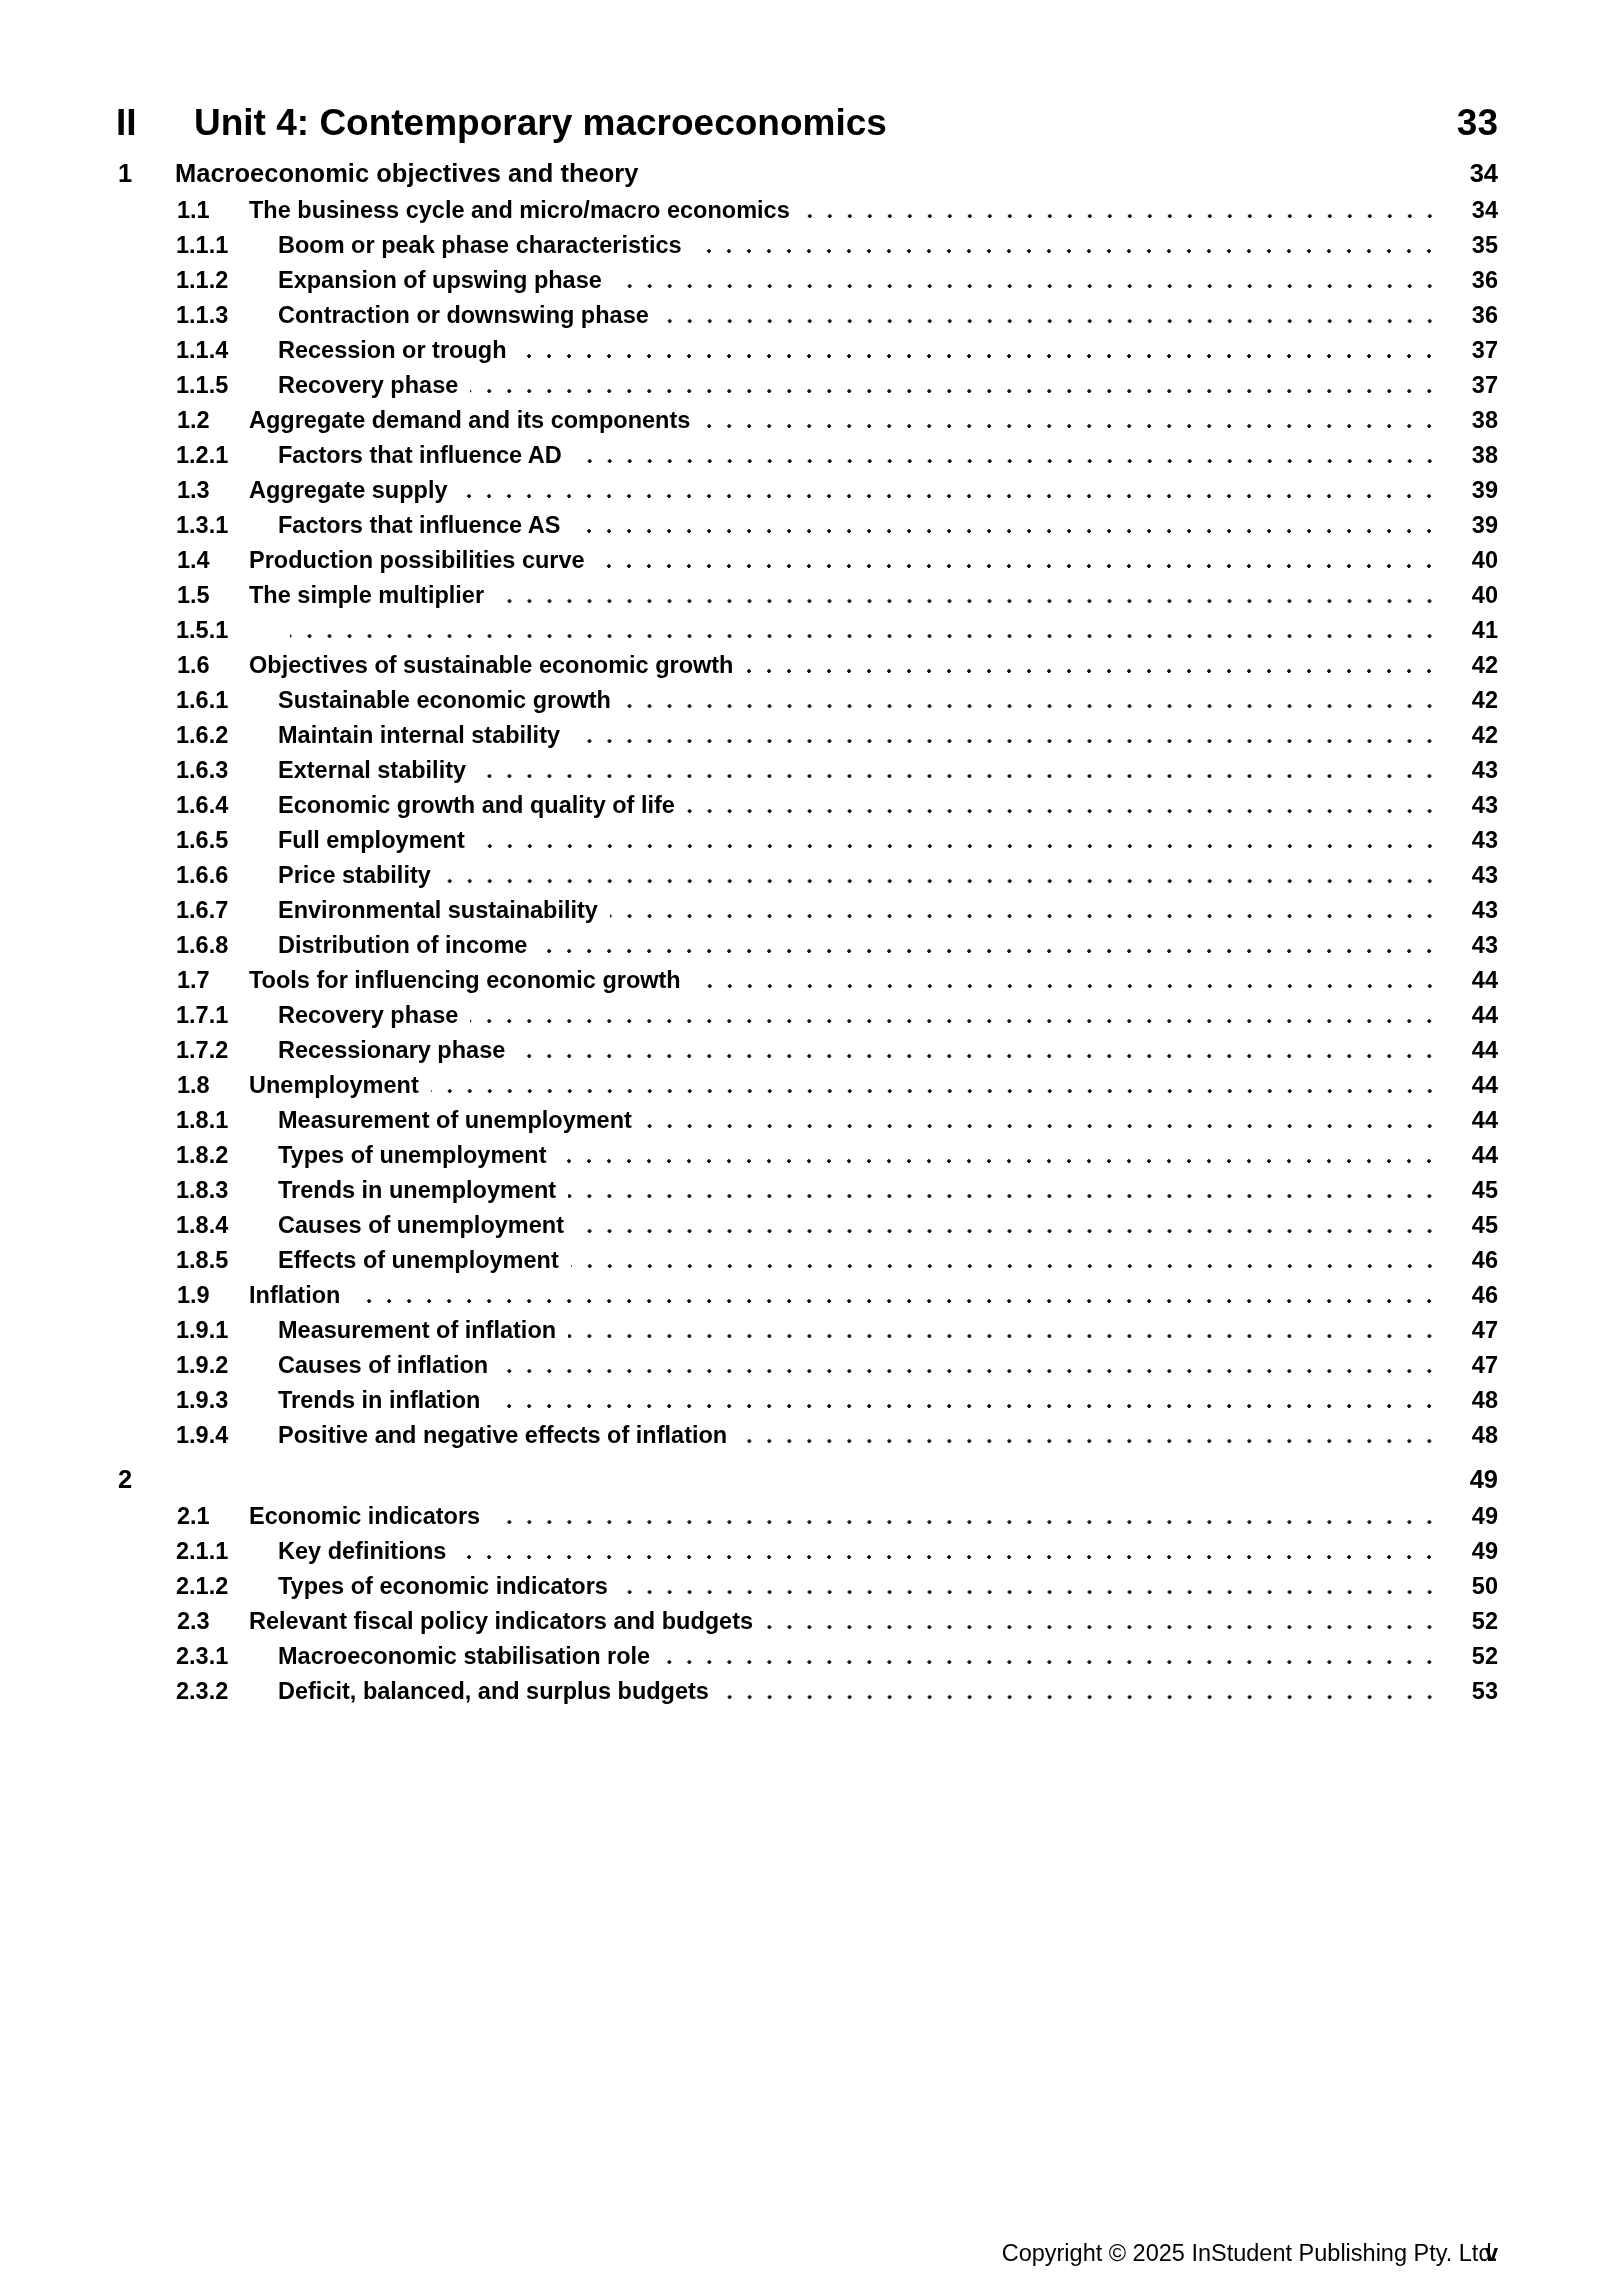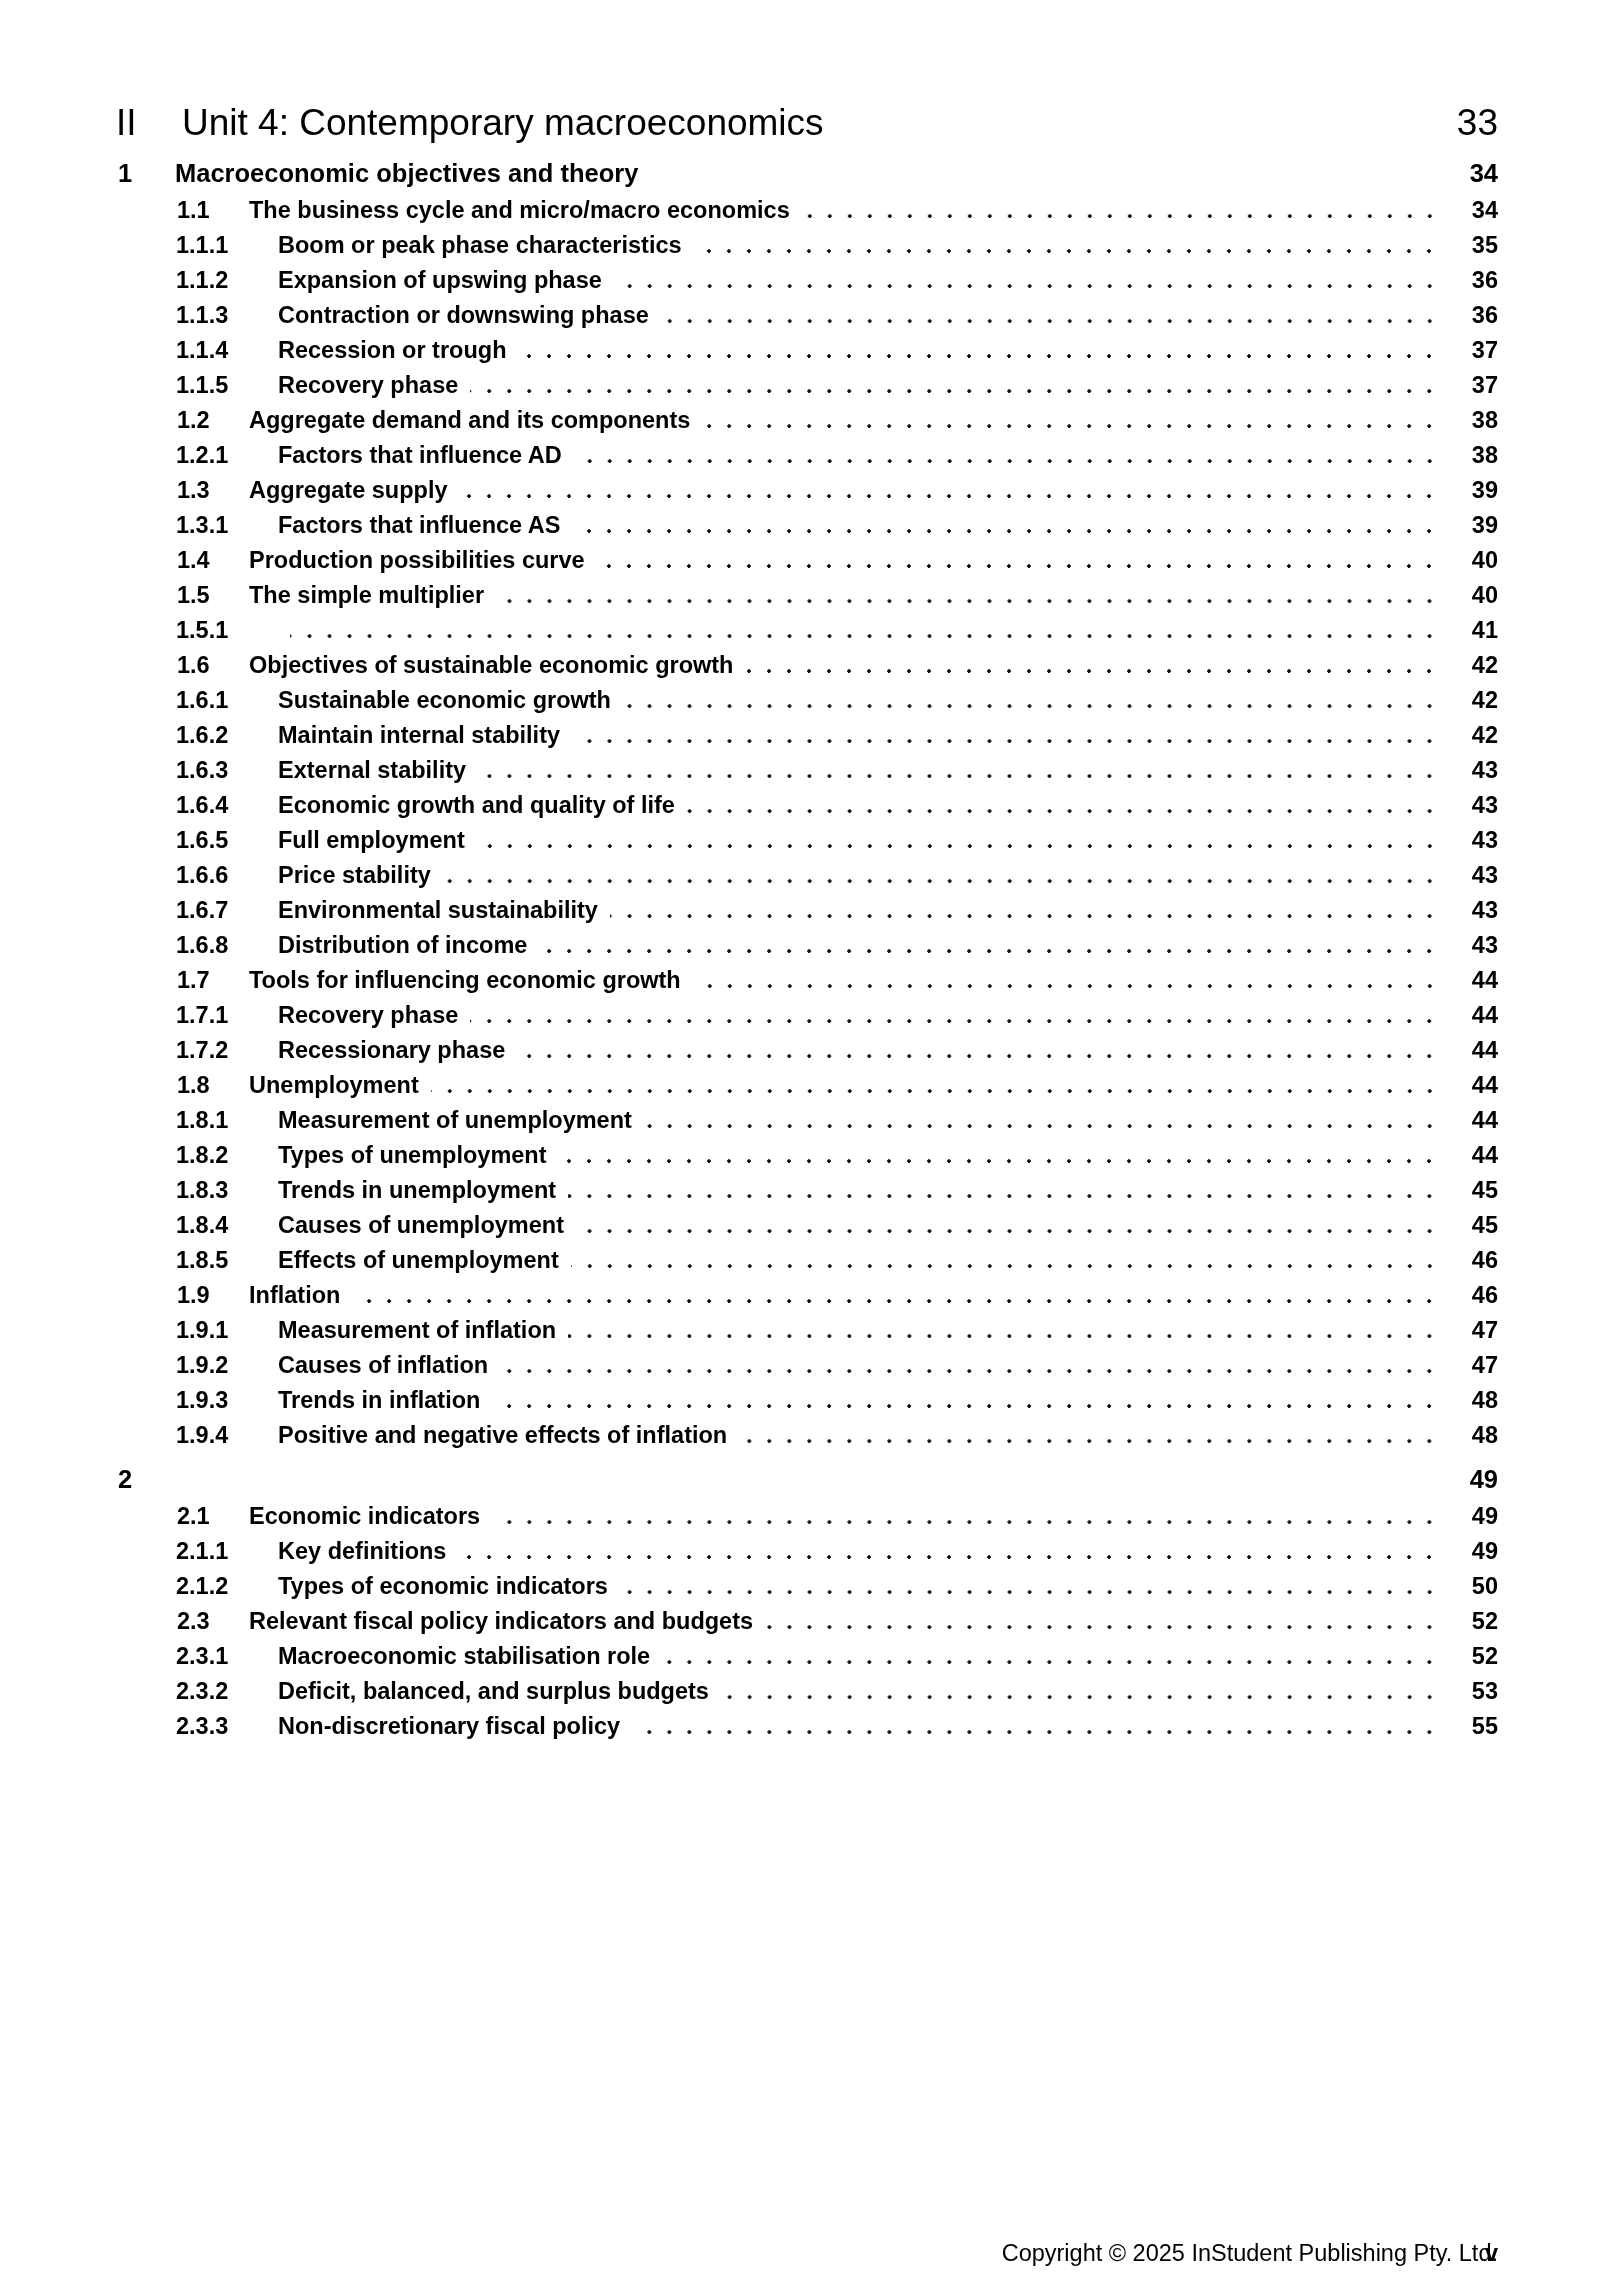--- a/index.html
+++ b/index.html
@@ -13,24 +13,25 @@
   }
   .toc {
     position: absolute;
     left: 116px; top: 0;
     width: 1382px;
   }
   .part-row {
     display: flex;
     align-items: baseline;
     margin-top: 98px;
-    font-weight: normal;
+    font-weight: bold;
     font-size: 37px;
     line-height: 49px;
     white-space: nowrap;
+    gap: 12px;
   }
   .part-num { flex: 0 0 66px; }
   .part-title { flex: 1 1 auto; }
   .part-page { flex: 0 0 auto; text-align: right; }
 
   .row {
     display: flex;
     align-items: baseline;
     height: 35px;
     font-size: 23.5px;
@@ -342,26 +343,20 @@
         <span class="title">Macroeconomic stabilisation role</span>
         <span class="leader"></span>
         <span class="page">52</span>
       </div>
       <div class="row subsub">
         <span class="num">2.3.2</span>
         <span class="title">Deficit, balanced, and surplus budgets</span>
         <span class="leader"></span>
         <span class="page">53</span>
       </div>
-      <div class="row subsub">
-        <span class="num">2.3.3</span>
-        <span class="title">Non-discretionary fiscal policy</span>
-        <span class="leader"></span>
-        <span class="page">55</span>
-      </div>
     </div>
 </div>
 
 <div class="footer">
   <span>Copyright © 2025 InStudent Publishing Pty. Ltd.</span>
   <span class="footer-page">v</span>
 </div>
 
 
 </body></html>

